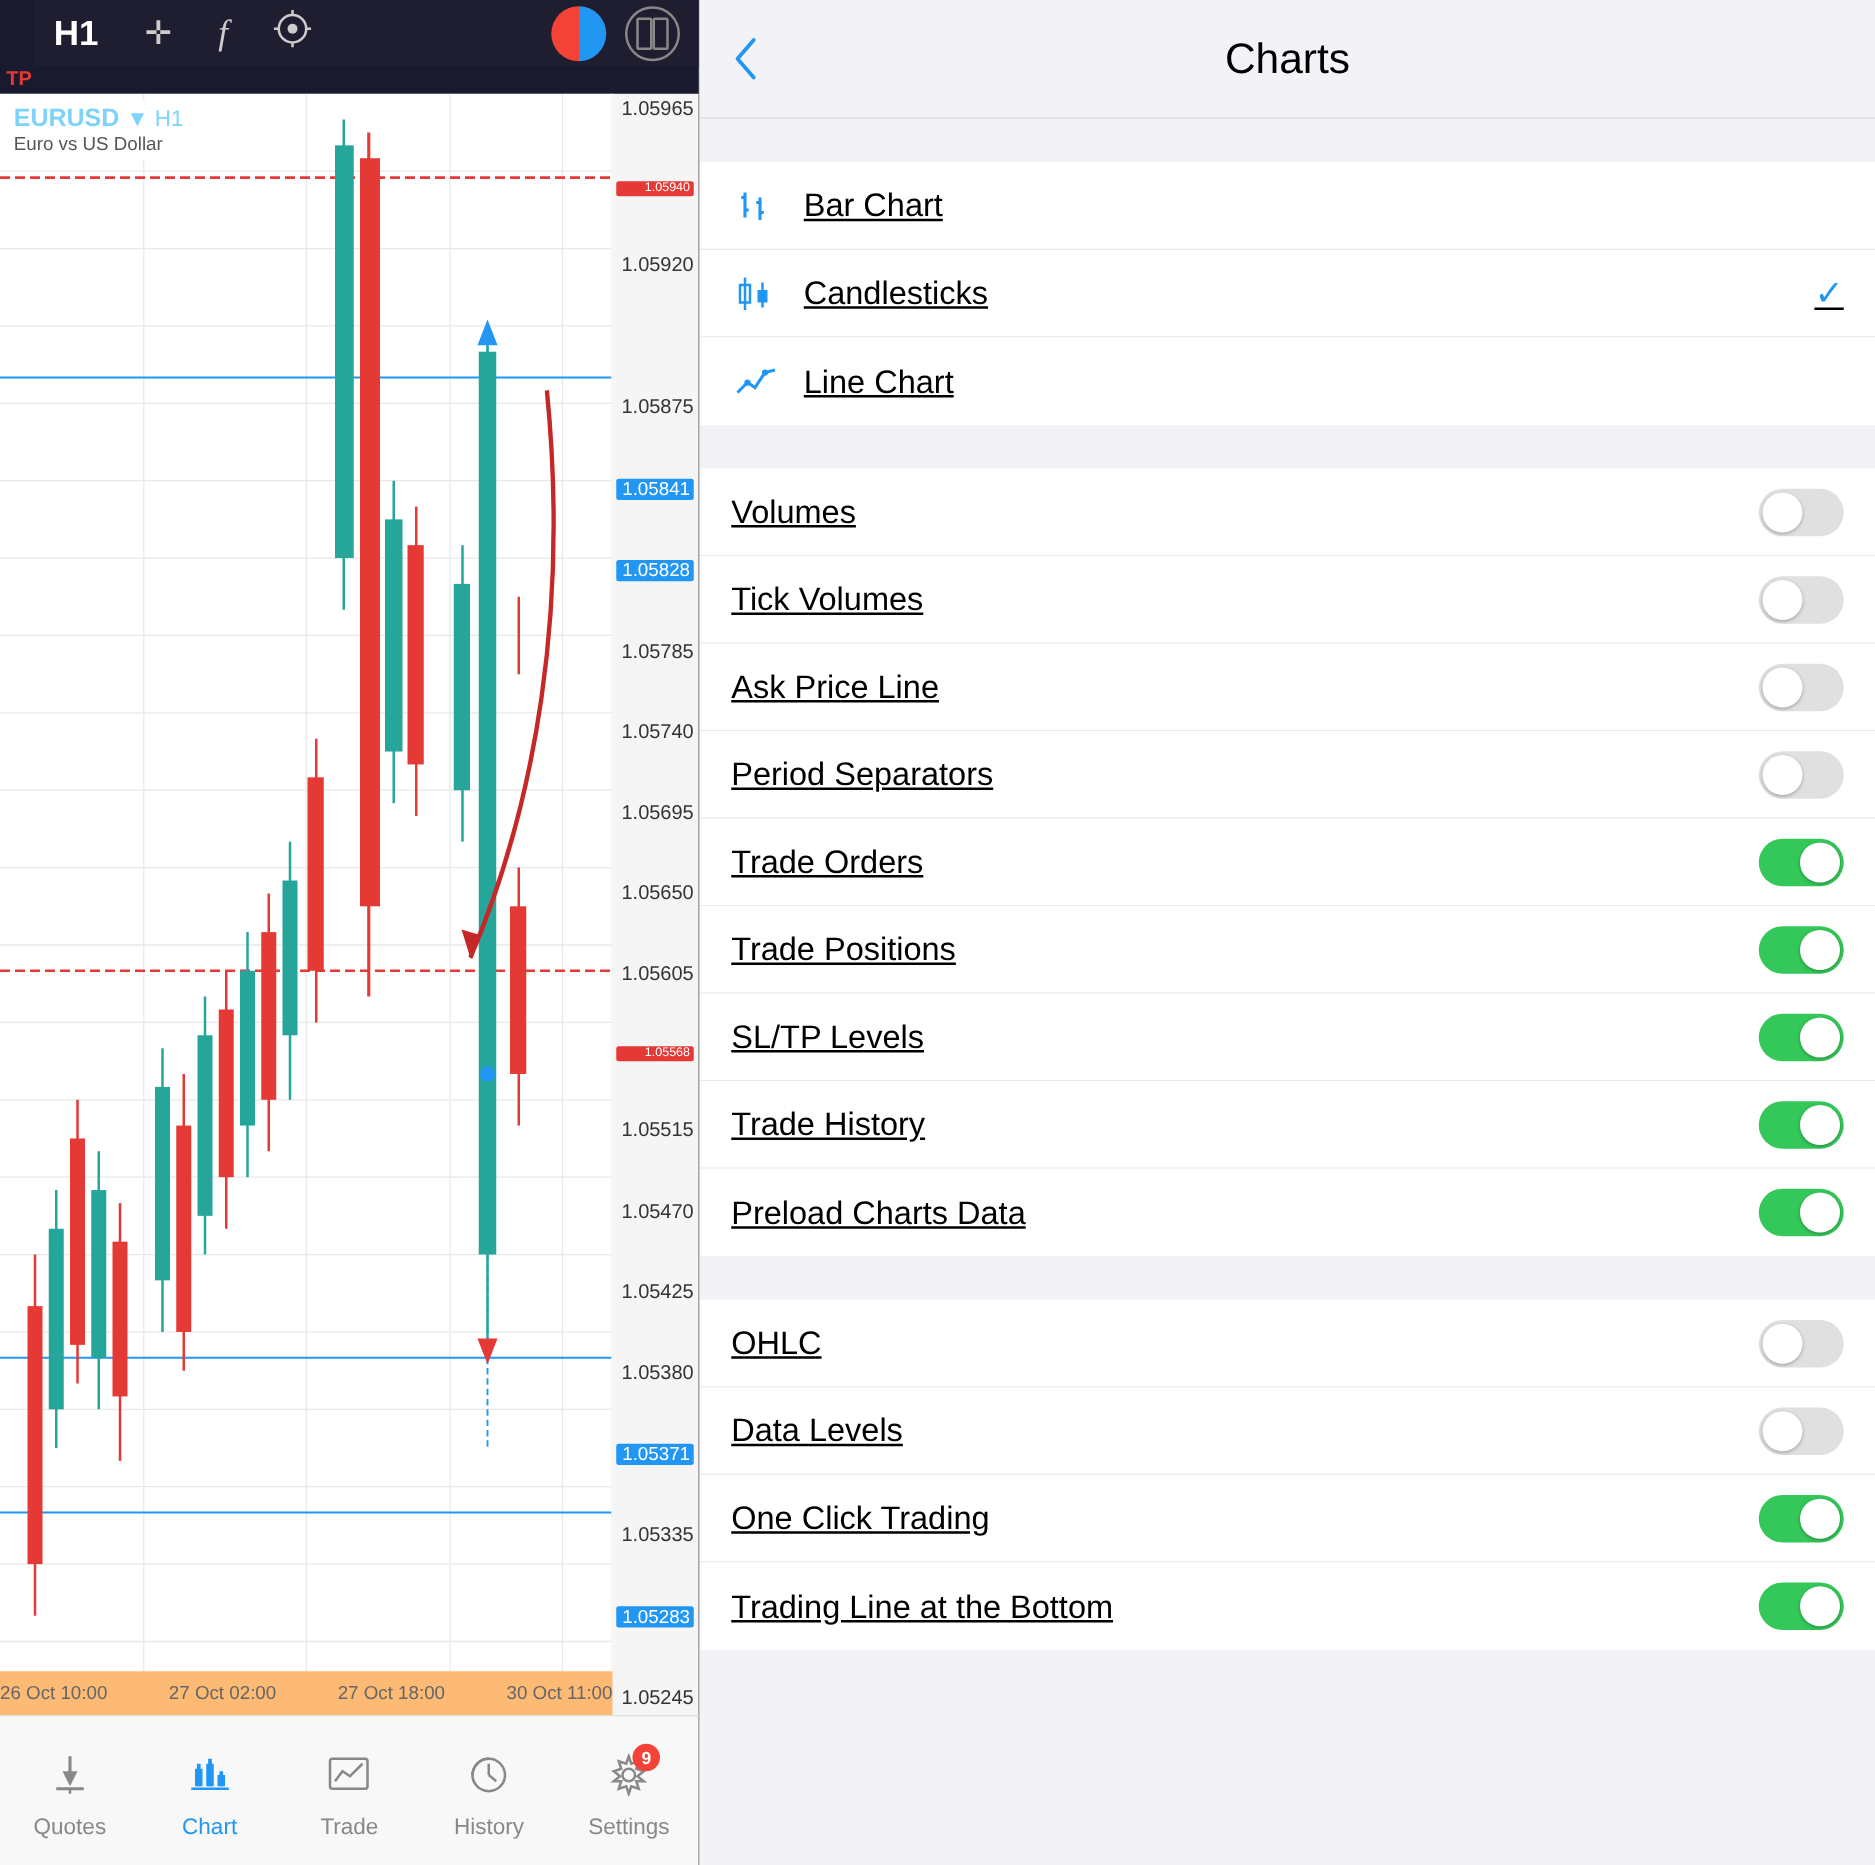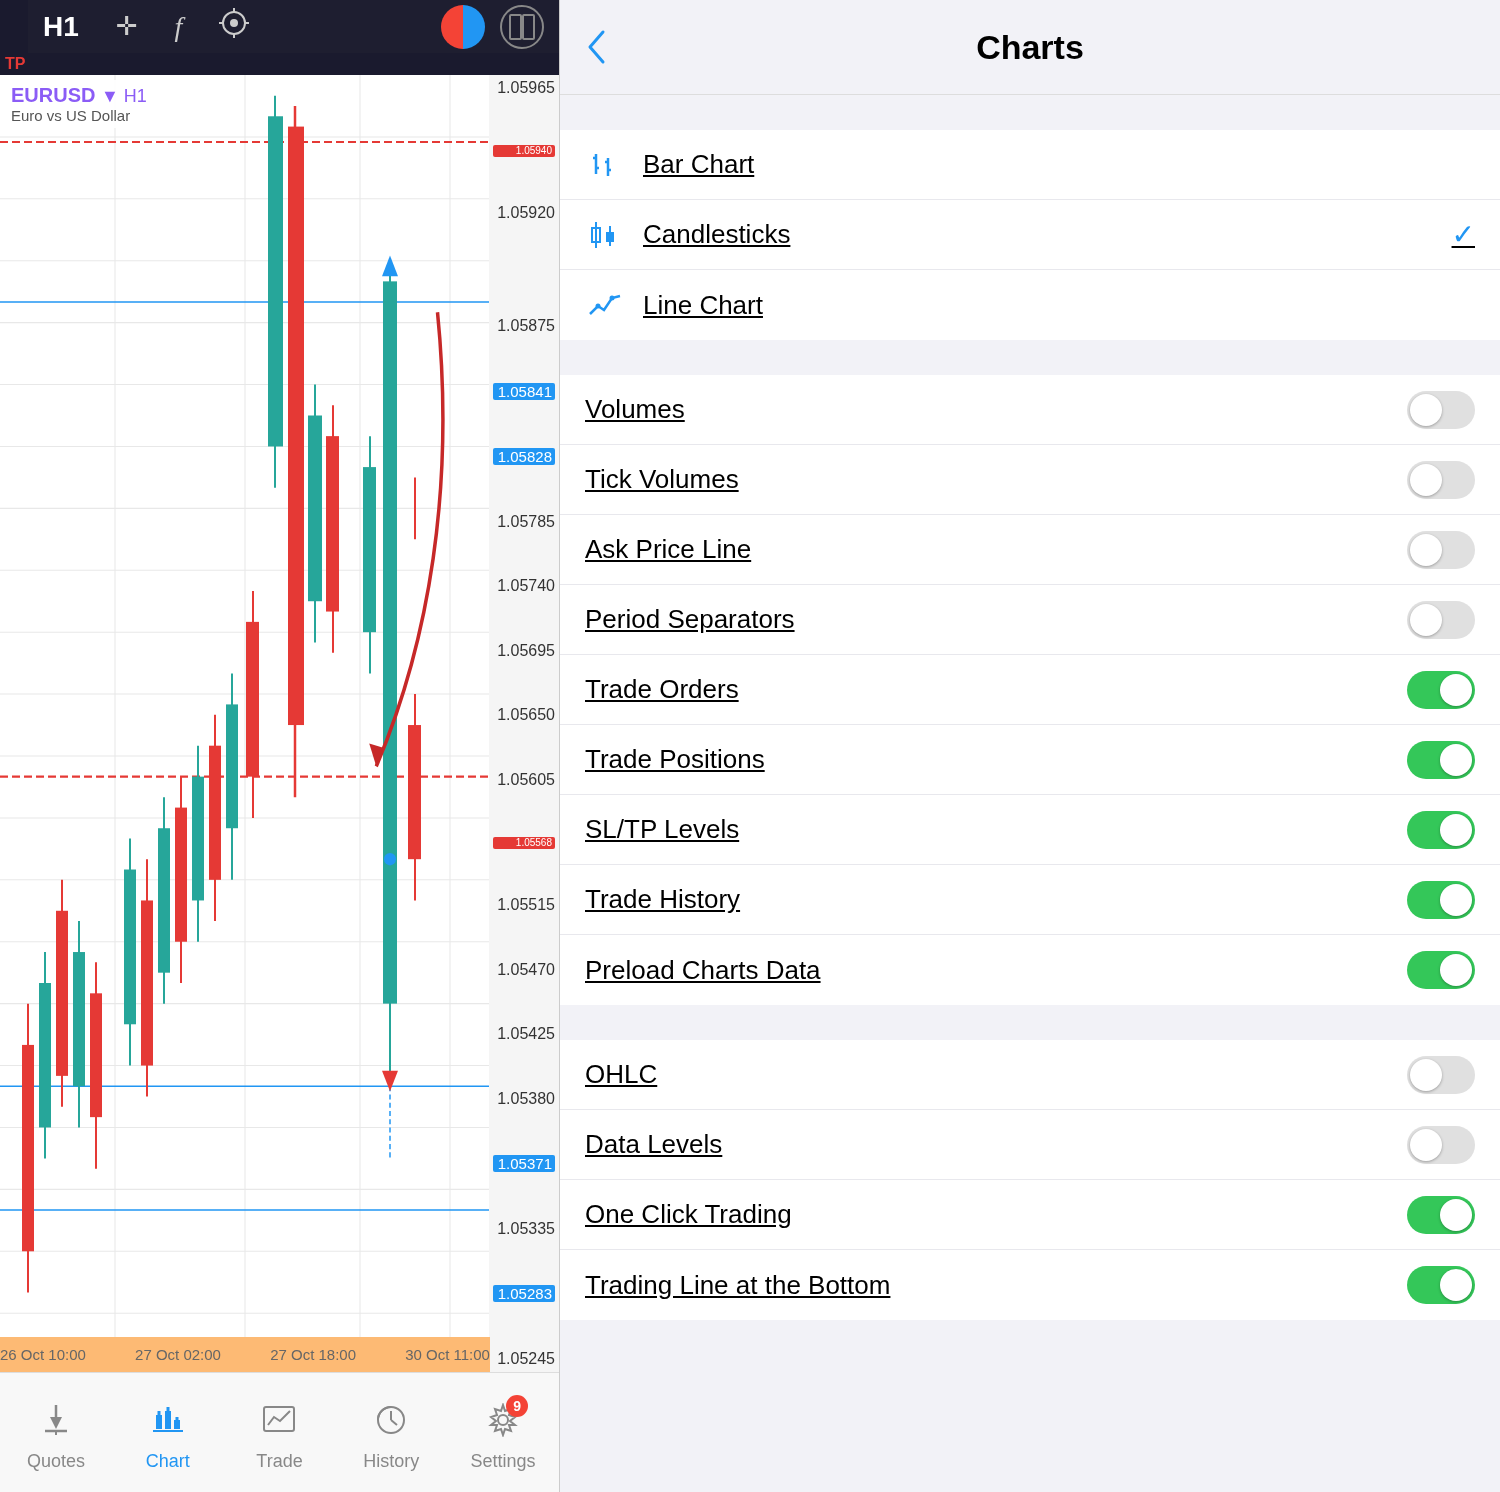--- a/index.html
+++ b/index.html
@@ -250,21 +250,21 @@
       position: absolute;
       left: 25px;
       color: #2196F3;
       font-size: 32px;
       cursor: pointer;
       display: flex;
       align-items: center;
     }
     .panel-title {
       font-size: 34px;
-      font-weight: 700;
+      font-weight: 400;
       color: #000;
     }
 
     
     .section-sep {
       height: 35px;
       background: #f2f2f7;
       flex-shrink: 0;
     }
 
@@ -336,21 +336,21 @@
       position: absolute;
       top: 80px;
       left: 5px;
       background: rgba(255,255,255,0.9);
       padding: 4px 6px;
       z-index: 5;
     }
     .instrument-pair {
       font-size: 20px;
       font-weight: 700;
-      color: #8b5cf6;
+      color: #7dd3fc;
     }
     .instrument-desc {
       font-size: 15px;
       color: #555;
     }
 
     
     .red-arrow-overlay {
       position: absolute;
       top: 0; left: 0;

